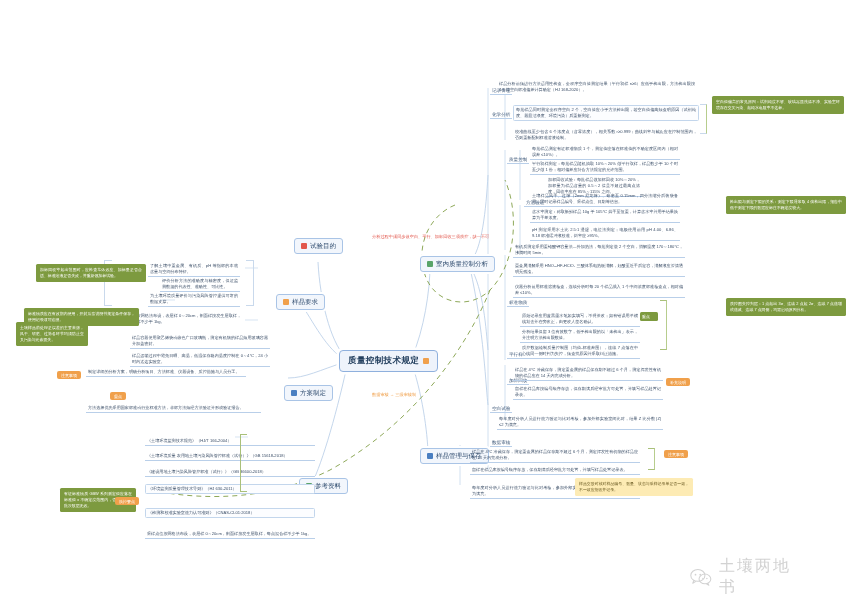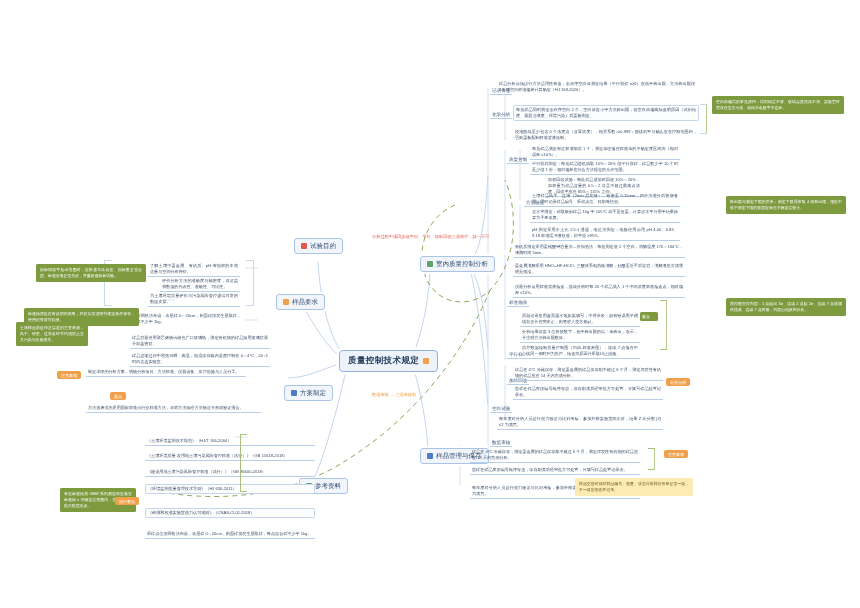--- a/index.html
+++ b/index.html
@@ -223,14 +223,27 @@
 
   <div class="badge" style="left:57px;top:371px;"><span>注意事项</span></div>
   <div class="badge" style="left:110px;top:392px;"><span>重点</span></div>
   <div class="badge" style="left:115px;top:497px;"><span>质控要点</span></div>
   <div class="badge" style="left:666px;top:378px;"><span>补充说明</span></div>
   <div class="badge" style="left:664px;top:450px;"><span>注意事项</span></div>
 
   <div class="free-text" style="left:372px;top:234px;font-size:4.2px;color:#e2574c;"><span>分析过程中须同步做空白、平行、加标回收三项质控，缺一不可</span></div>
   <div class="free-text" style="left:372px;top:392px;font-size:4.2px;color:#f0a04b;"><span>数据审核 → 三级审核制</span></div>
 
+  <div class="watermark" style="left:690px;top:556px;">
+    <svg class="wechat-ico" viewBox="0 0 28 22">
+      <ellipse cx="10" cy="9" rx="9" ry="7.5" fill="none" stroke="#d2d2d2" stroke-width="1.3"></ellipse>
+      <path d="M5,15 L3.5,19 L7.5,16.6" fill="none" stroke="#d2d2d2" stroke-width="1.3" stroke-linejoin="round"></path>
+      <circle cx="7" cy="8" r="1.1" fill="#d2d2d2"></circle>
+      <circle cx="13" cy="8" r="1.1" fill="#d2d2d2"></circle>
+      <ellipse cx="19" cy="13.5" rx="7.5" ry="6.2" fill="none" stroke="#d2d2d2" stroke-width="1.3"></ellipse>
+      <path d="M22.5,18.6 L24,21.5 L20.8,19.8" fill="none" stroke="#d2d2d2" stroke-width="1.3" stroke-linejoin="round"></path>
+      <circle cx="16.5" cy="12.8" r="0.95" fill="#d2d2d2"></circle>
+      <circle cx="21.5" cy="12.8" r="0.95" fill="#d2d2d2"></circle>
+    </svg>
+    <span>土壤两地书</span>
+  </div>
 
 </div>
 
 </body></html>

